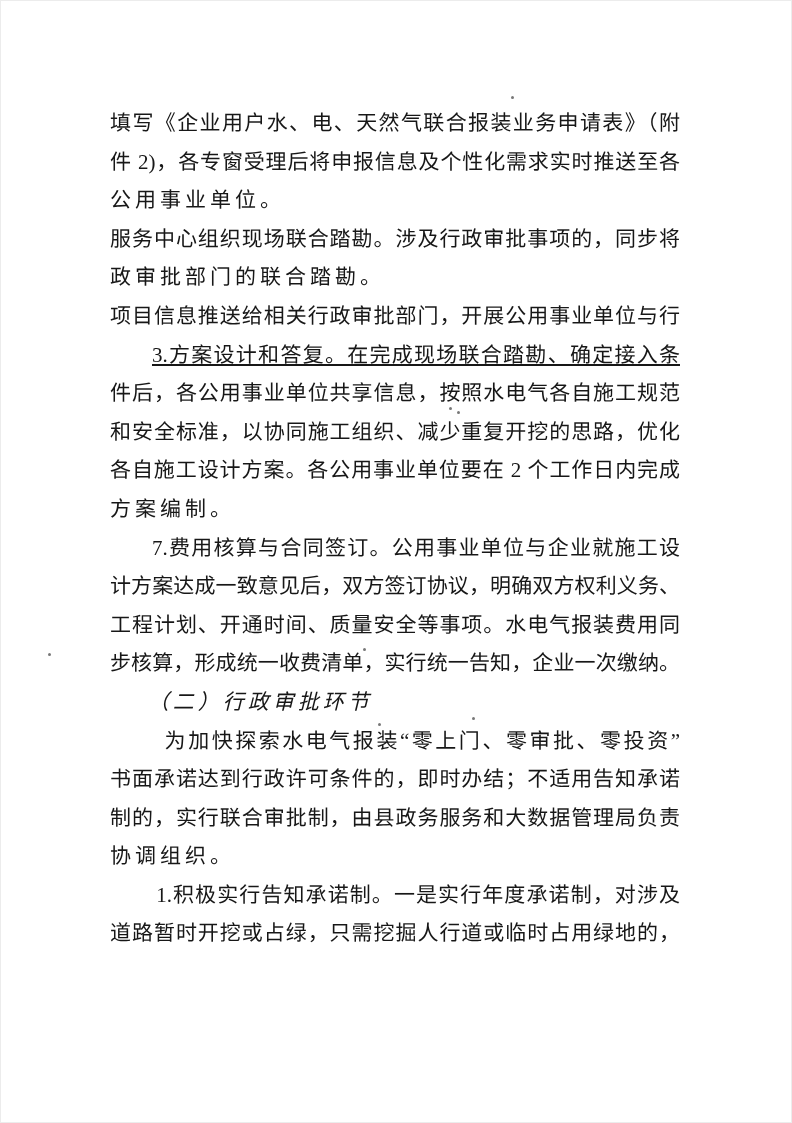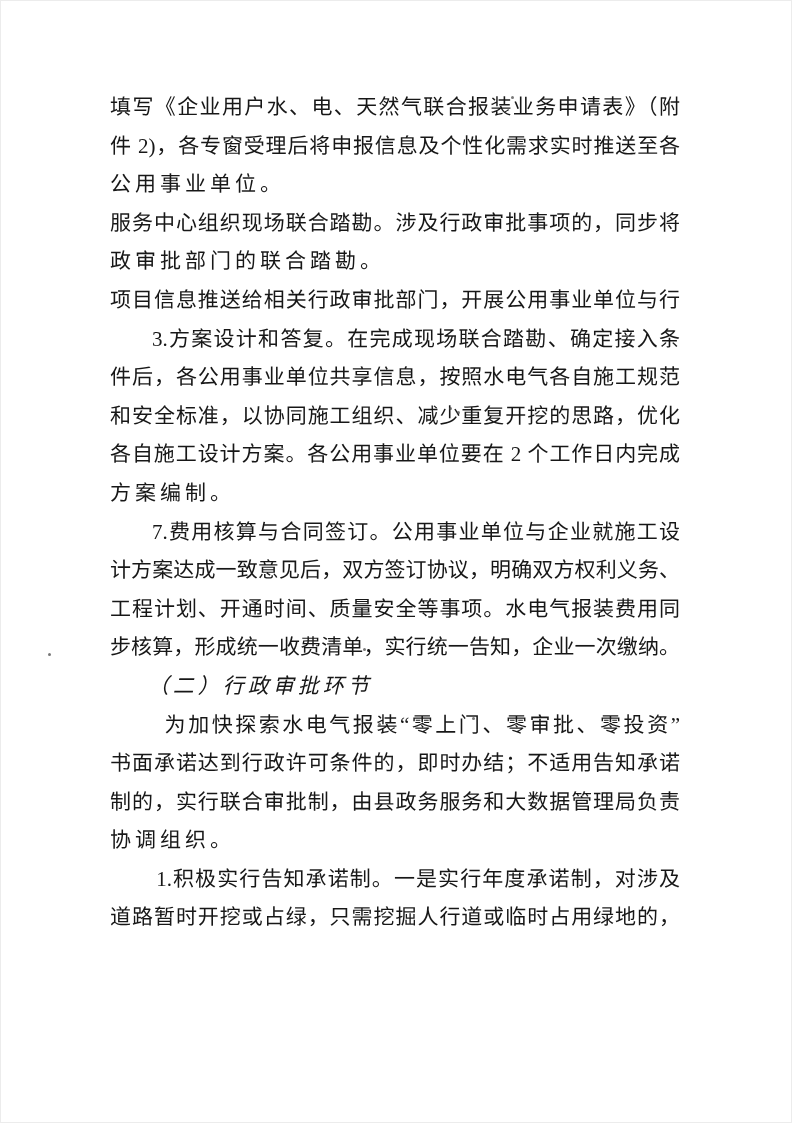--- a/index.html
+++ b/index.html
@@ -16,21 +16,21 @@
   }
   .sheet {
     position: absolute;
     inset: 0;
     background: #ffffff;
     box-shadow: inset 0 0 0 1px #ececec;
   }
   .textblock {
     position: absolute;
     left: 110px;
-    top: 88px;
+    top: 104px;
     width: 570px;
     color: #171717;
     font-size: 21px;
   }
   .line {
     height: 38.6px;
     line-height: 38.6px;
     text-align: justify;
     text-align-last: justify;
     text-justify: inter-character;
@@ -54,21 +54,21 @@
 <body>
 
 <div class="sheet">
   <div class="textblock" id="textblock" style="color: rgb(23, 23, 23);">
       <p class="line">填写《企业用户水、电、天然气联合报装业务申请表》（附</p>
       <p class="line">件 2)，各专窗受理后将申报信息及个性化需求实时推送至各</p>
       <p class="line short">公用事业单位。</p>
       <p class="line">服务中心组织现场联合踏勘。涉及行政审批事项的，同步将</p>
       <p class="line short">政审批部门的联合踏勘。</p>
       <p class="line">项目信息推送给相关行政审批部门，开展公用事业单位与行</p>
-      <p class="line" style="padding-left: 2em;">3.方案设计和答复。在完成现场联合踏勘、确定接入条</p>
+      <p class="line" style="padding-left: 2em; text-decoration: underline;">3.方案设计和答复。在完成现场联合踏勘、确定接入条</p>
       <p class="line">件后，各公用事业单位共享信息，按照水电气各自施工规范</p>
       <p class="line">和安全标准，以协同施工组织、减少重复开挖的思路，优化</p>
       <p class="line">各自施工设计方案。各公用事业单位要在 2 个工作日内完成</p>
       <p class="line short">方案编制。</p>
       <p class="line" style="padding-left: 2em;">7.费用核算与合同签订。公用事业单位与企业就施工设</p>
       <p class="line">计方案达成一致意见后，双方签订协议，明确双方权利义务、</p>
       <p class="line">工程计划、开通时间、质量安全等事项。水电气报装费用同</p>
       <p class="line">步核算，形成统一收费清单，实行统一告知，企业一次缴纳。</p>
       <p class="line short" style="padding-left: 1.8em; font-style: italic;">（二）行政审批环节</p>
       <p class="line" style="padding-left: 2.6em; font-family: Liberation Serif, serif;">为加快探索水电气报装“零上门、零审批、零投资”</p>

